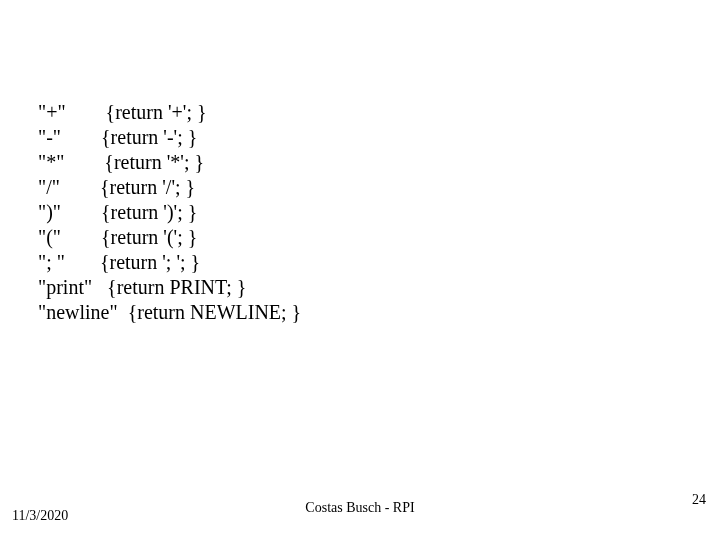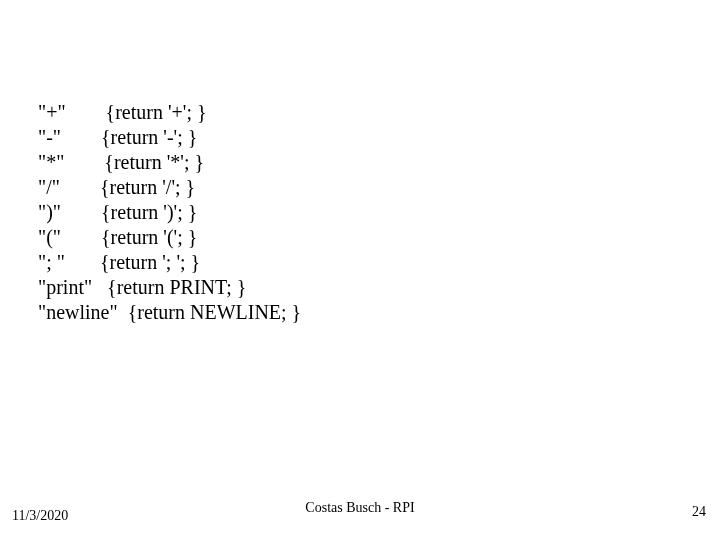--- a/index.html
+++ b/index.html
@@ -40,21 +40,21 @@
     }
     .footer-author {
       position: absolute;
       left: 50%;
       transform: translateX(-50%);
       bottom: 8px;
     }
     .footer-pagenum {
       position: absolute;
       right: 14px;
-      bottom: 4px;
+      bottom: 16px;
     }
   </style>
 </head>
 <body>
 
 <div class="content">
   <div class="line">"+"        {return '+'; }</div>
   <div class="line">"-"        {return '-'; }</div>
   <div class="line">"*"        {return '*'; }</div>
   <div class="line">"/"        {return '/'; }</div>

